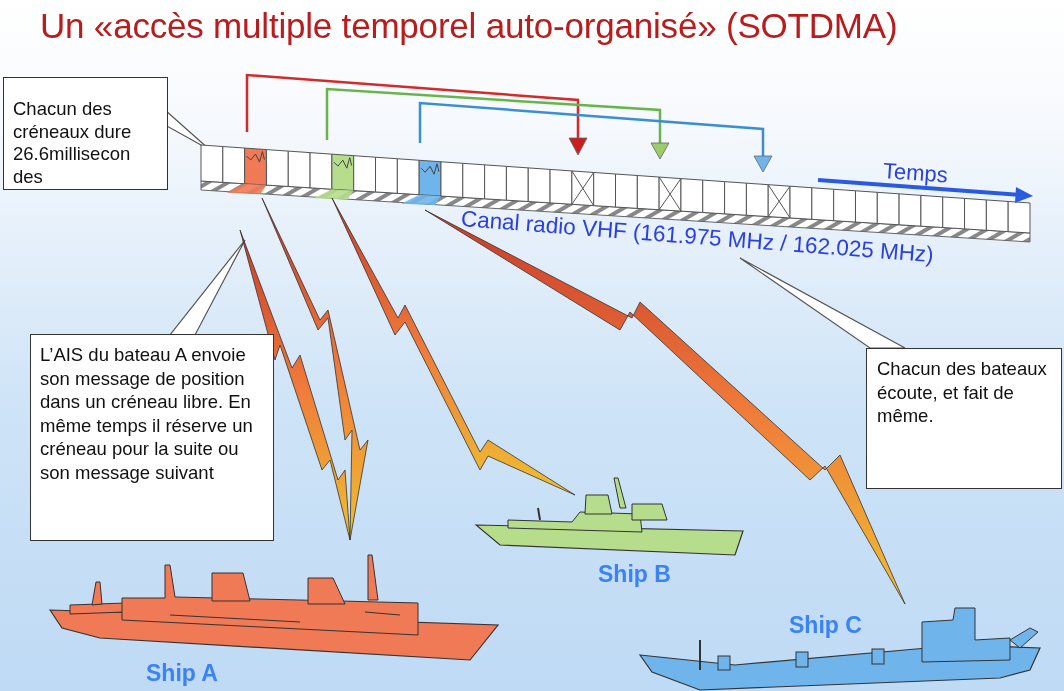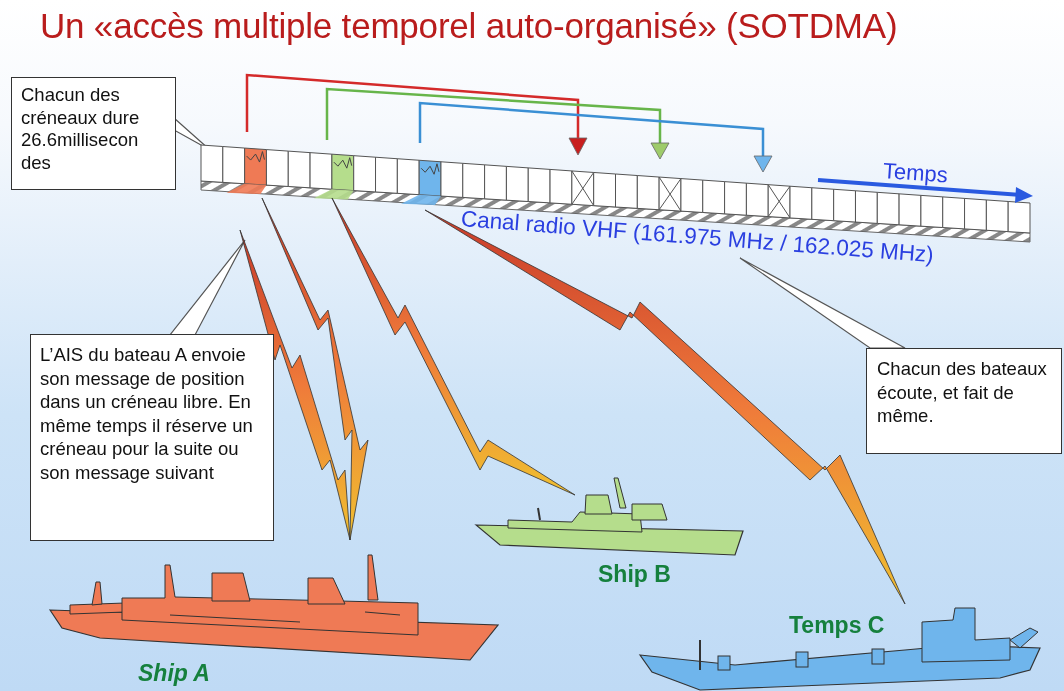--- a/index.html
+++ b/index.html
@@ -11,35 +11,35 @@
   .title {
     position: absolute; left: 40px; top: 6px;
     font-size: 35px; color: #b91c1c; white-space: nowrap; letter-spacing: -0.2px;
   }
   svg.diagram { position: absolute; left: 0; top: 0; }
   .callout {
     position: absolute; background: #fff; border: 1.5px solid #333;
     font-size: 19px; line-height: 24px; color: #111; box-sizing: border-box;
     padding: 6px 10px;
   }
-  #callout-slots { left: 11px; top: 77px; width: 165px; height: 113px; font-size: 18.5px; line-height: 22.5px; padding: 6px 9px; }
+  #callout-slots { left: 3px; top: 77px; width: 165px; height: 113px; font-size: 18.5px; line-height: 22.5px; padding: 20px 9px; }
   #callout-ship-a { left: 30px; top: 334px; width: 244px; height: 207px; padding: 8px 9px; line-height: 23.5px; font-size: 18.5px; }
-  #callout-all { left: 866px; top: 348px; width: 196px; height: 106px; padding: 8px 10px; font-size: 18.5px; line-height: 23.5px; }
+  #callout-all { left: 866px; top: 348px; width: 196px; height: 141px; padding: 8px 10px; font-size: 18.5px; line-height: 23.5px; }
   .label-temps {
     position: absolute; left: 884px; top: 158px; font-size: 22px; color: #2a3fe0;
     transform: rotate(4deg); transform-origin: left top;
   }
   .label-canal {
     position: absolute; left: 462px; top: 206px; font-size: 22.5px; color: #2a3fe0; white-space: nowrap;
     transform: rotate(4.4deg); transform-origin: left top;
   }
   .ship-label {
-    position: absolute; font-size: 23px; font-weight: bold; color: #15803d; white-space: nowrap; text-align: right;
+    position: absolute; font-size: 23px; font-weight: bold; color: #3b82f6; white-space: nowrap; text-align: right;
   }
-  #ship-a-label { left: 138px; top: 660px; font-style: italic; }
+  #ship-a-label { left: 146px; top: 660px; }
   #ship-b-label { left: 598px; top: 561px; }
   #ship-c-label { left: 789px; top: 612px; }
 </style>
 </head>
 <body>
 
 <div class="title">Un «accès multiple temporel auto-organisé» (SOTDMA)</div>
 
 <svg class="diagram" width="1064" height="691">
   <defs>
@@ -183,13 +183,13 @@
 
 <div class="callout" id="callout-slots">Chacun des créneaux dure 26.6millisecon des</div>
 <div class="callout" id="callout-ship-a">L’AIS du bateau A envoie son message de position dans un créneau libre.  En même temps il réserve un créneau pour la suite ou son message suivant</div>
 <div class="callout" id="callout-all">Chacun des bateaux écoute, et fait de même.</div>
 
 <div class="label-temps">Temps</div>
 <div class="label-canal">Canal radio VHF (161.975 MHz / 162.025 MHz)</div>
 
 <div class="ship-label" id="ship-a-label">Ship A</div>
 <div class="ship-label" id="ship-b-label">Ship B</div>
-<div class="ship-label" id="ship-c-label">Temps C</div>
+<div class="ship-label" id="ship-c-label">Ship C</div>
 
 </body></html>

